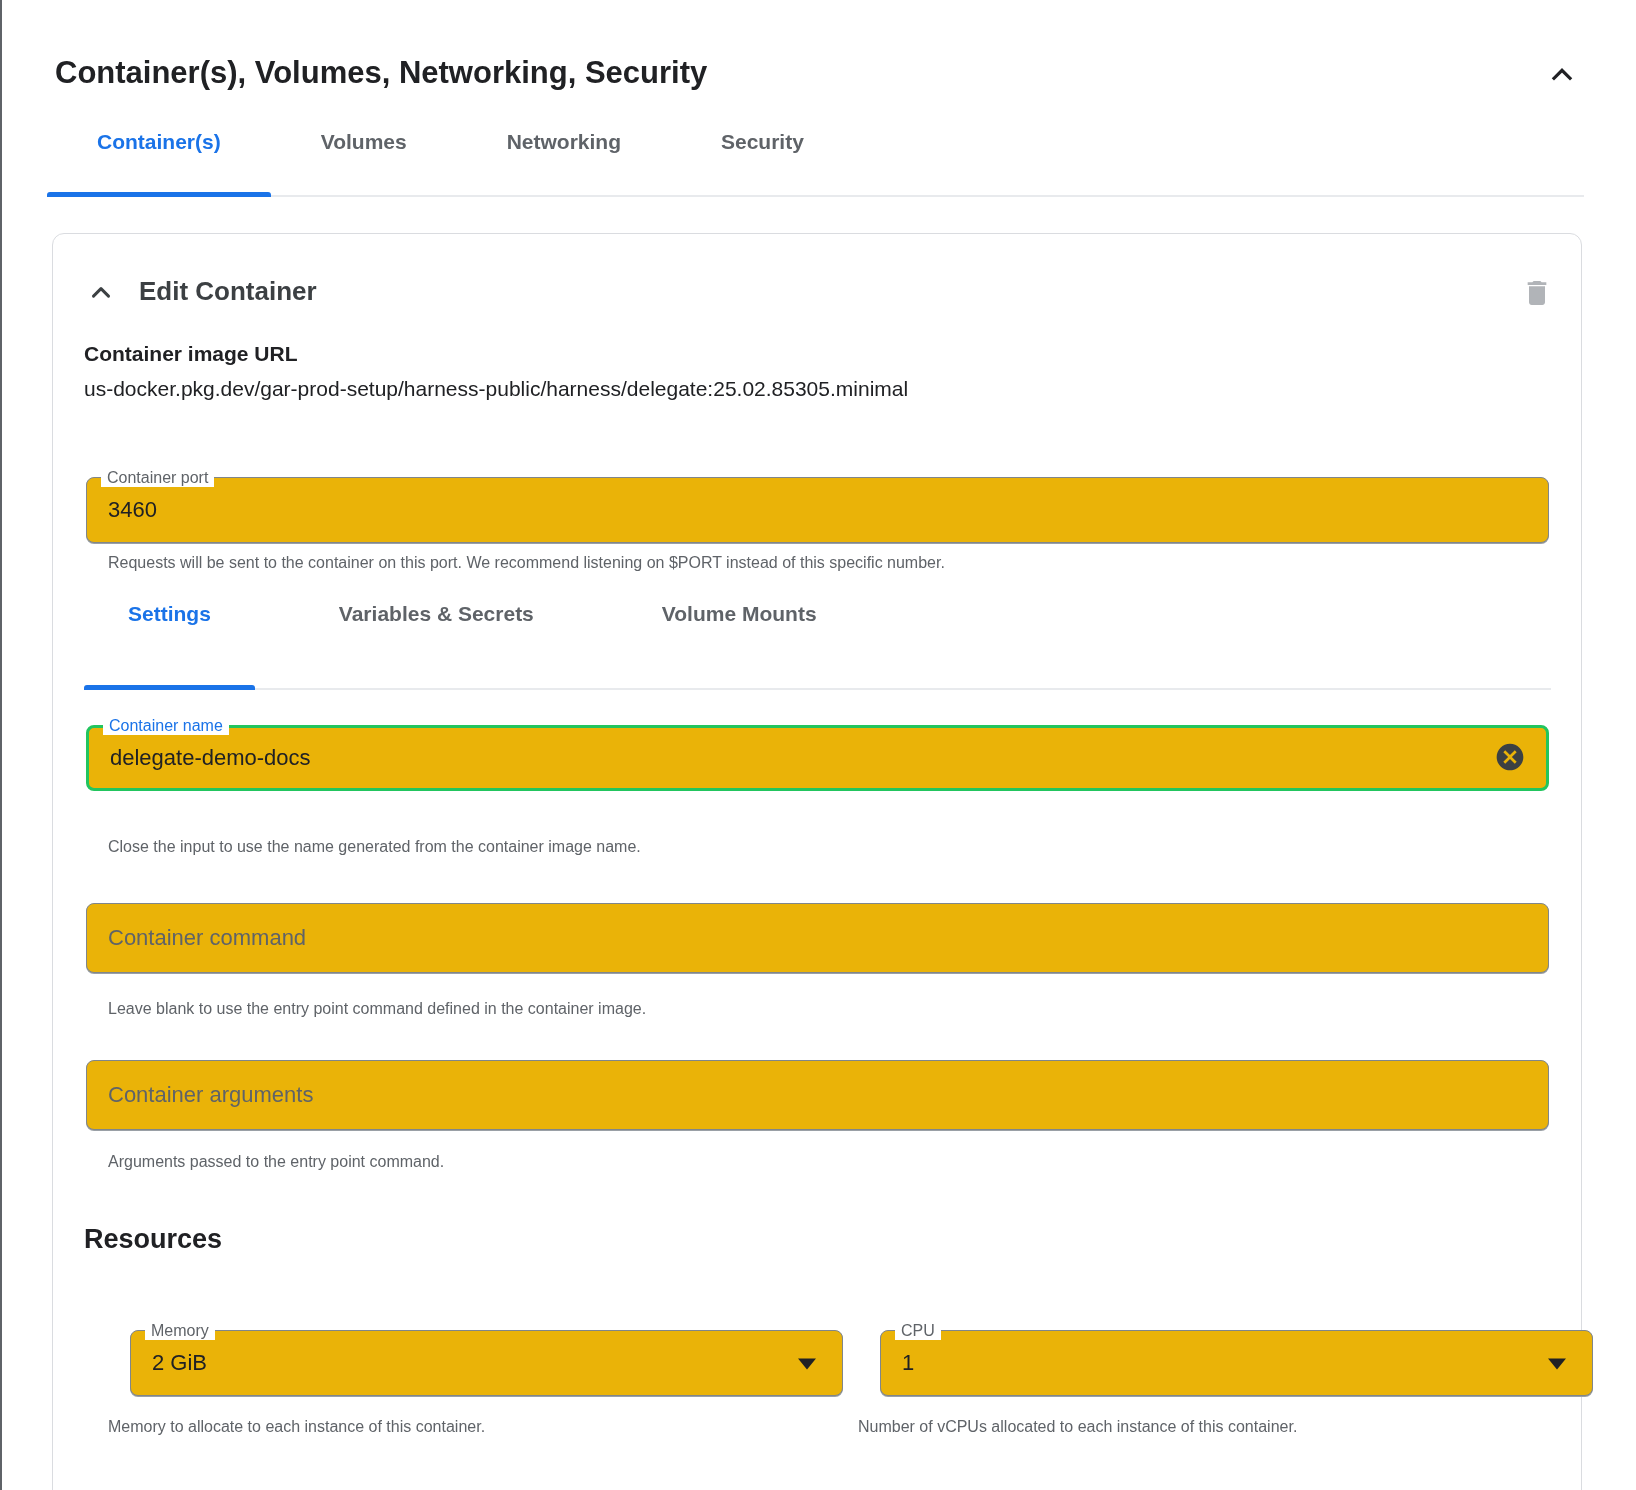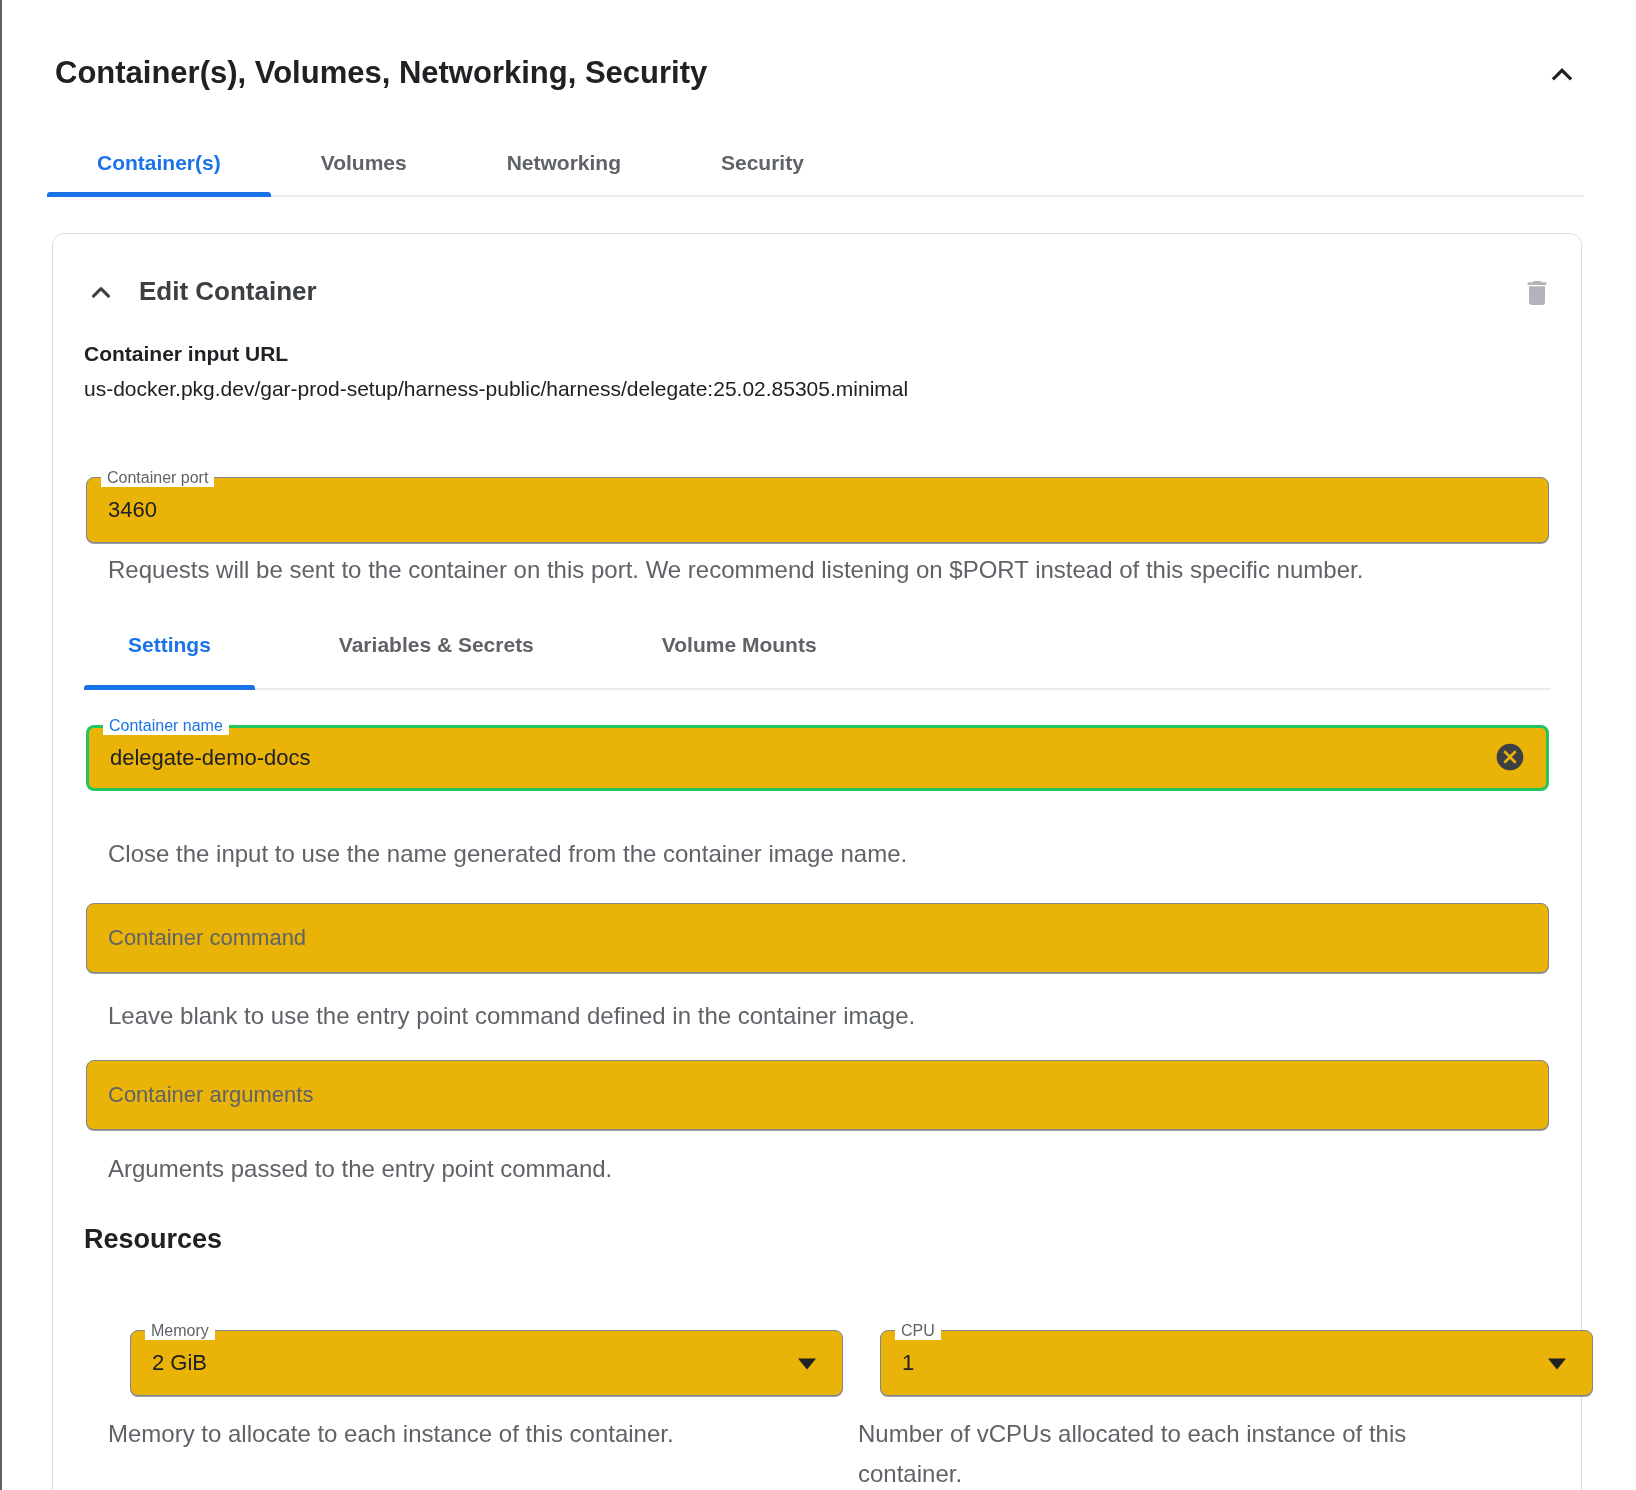--- a/index.html
+++ b/index.html
@@ -10,21 +10,21 @@
   }
   .panel-edge { position:absolute; left:0; top:0; width:2px; height:1490px; background:#5f6368; }
 
   
   .page-title { position:absolute; left:55px; top:55px; font-size:31px; color:#202124; }
   .collapse-btn { position:absolute; left:1542px; top:56px; width:40px; height:40px;
     background:none; border:none; cursor:pointer; display:flex; align-items:center; justify-content:center; }
 
   
   .tabbar { position:absolute; display:flex; align-items:stretch; border-bottom:2px solid #e8eaed; }
-  .tab { position:relative; display:flex; align-items:center; justify-content:center;
+  .tab { position:relative; display:flex; align-items:flex-start; justify-content:center;
     font-size:21px; font-weight:bold; color:#5f6368; cursor:pointer; white-space:nowrap; }
   .tab.active { color:#1a73e8; }
   .tab.active::after { content:""; position:absolute; left:0; right:0; bottom:-2px; height:5px;
     background:#1a73e8; border-radius:3px 3px 0 0; }
   .top-tabs { left:47px; top:130px; width:1537px; height:67px; }
   .top-tabs .tab { padding:0 50px; }
   .inner-tabs { height:88px;gap:40px; }
   .inner-tabs .tab { padding:0 44px; }
 
   
@@ -44,21 +44,21 @@
   .field { position:absolute; border:1px solid #80868b; border-radius:8px; background:#eab308;
     box-shadow:0 1px 0 #9aa0a6; }
   .field .float-label { position:absolute; top:-10px; left:14px; background:#fff; padding:0 6px;
     font-size:16px; color:#5f6368; line-height:19px; white-space:nowrap; }
   .field input { position:absolute; left:0; top:0; width:100%; height:100%;
     border:none; outline:none; background:transparent; padding:0 60px 0 21px;
     font-family:"Liberation Sans", sans-serif; font-size:22px; color:#202124; }
   .field input::placeholder { color:#5f6368; opacity:1; }
   .field.focused { border:3px solid #22c55e; box-shadow:none; }
   .field.focused .float-label { color:#1a73e8; top:-12px; }
-  .helper { position:absolute; font-size:24px; color:#5f6368; line-height:1.65; }
+  .helper { position:absolute; font-size:16px; color:#5f6368; line-height:1.65; }
 
   .port-field   { left:33px; top:243px; width:1463px; height:66px; }
   .port-helper  { left:55px; top:316px; }
 
   .card .inner-tabs { left:31px; top:368px; width:1467px; }
 
   .name-field   { left:33px; top:491px; width:1463px; height:66px; }
   .clear-btn { position:absolute; right:18px; top:50%; transform:translateY(-50%);
     width:34px; height:34px; }
   .name-helper  { left:55px; top:600px; }
@@ -125,21 +125,21 @@
   <h2 class="section-title">Edit Container</h2>
 
   <button class="icon-btn trash-btn">
     <span>
       <svg width="32" height="32" viewBox="0 0 24 24" fill="#b1b4b8">
         <path d="M6 19c0 1.1.9 2 2 2h8c1.1 0 2-.9 2-2V7H6v12zM19 4h-3.5l-1-1h-5l-1 1H5v2h14V4z"></path>
       </svg>
     </span>
   </button>
 
-  <div class="image-url-label">Container input URL</div>
+  <div class="image-url-label">Container image URL</div>
   <div class="image-url">us-docker.pkg.dev/gar-prod-setup/harness-public/harness/delegate:25.02.85305.minimal</div>
 
   <div class="field port-field">
     <span class="float-label">Container port</span>
     <input type="text" value="3460" style="">
   </div>
   <div class="helper port-helper">Requests will be sent to the container on this port. We recommend listening on $PORT instead of this specific number.</div>
 
   <nav class="tabbar inner-tabs">
     <div class="tab active">

